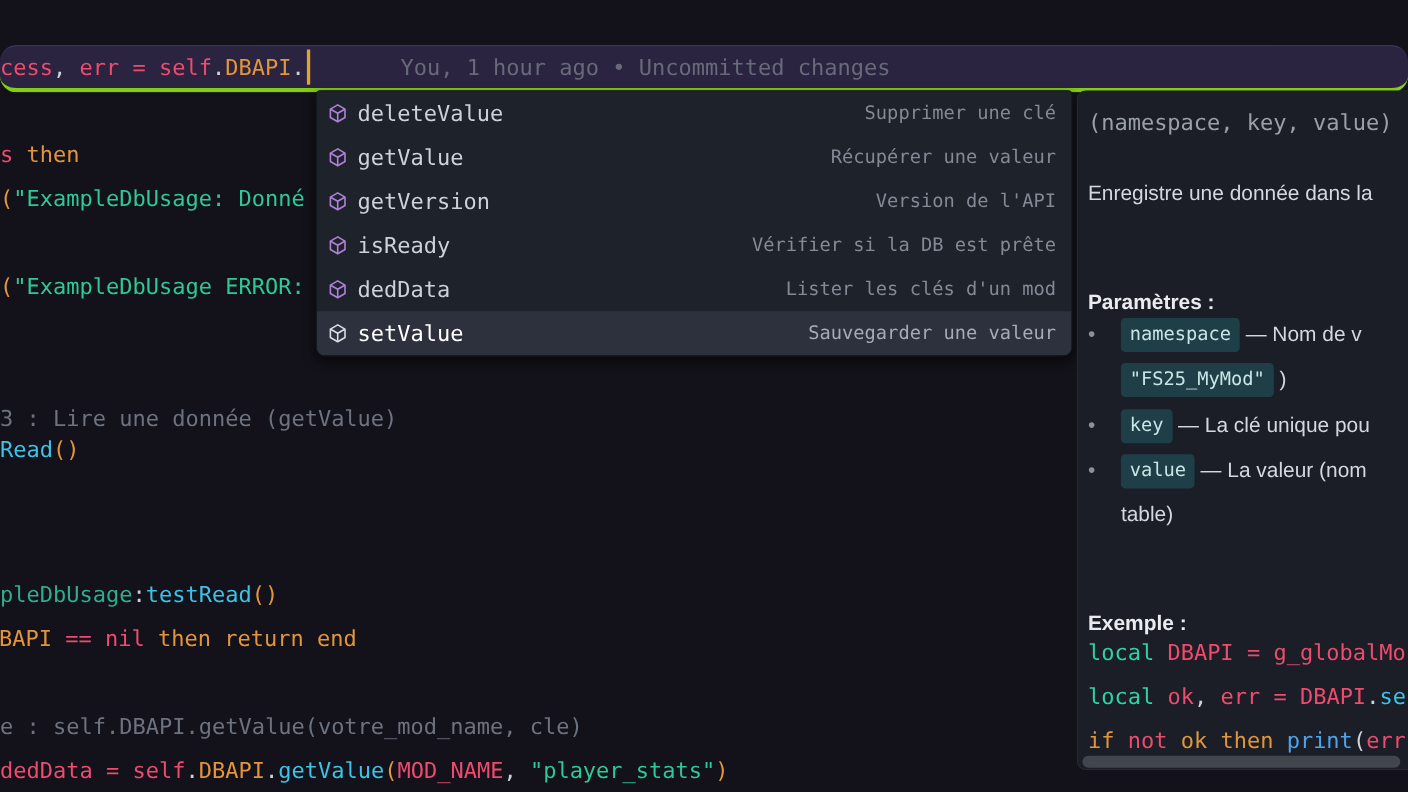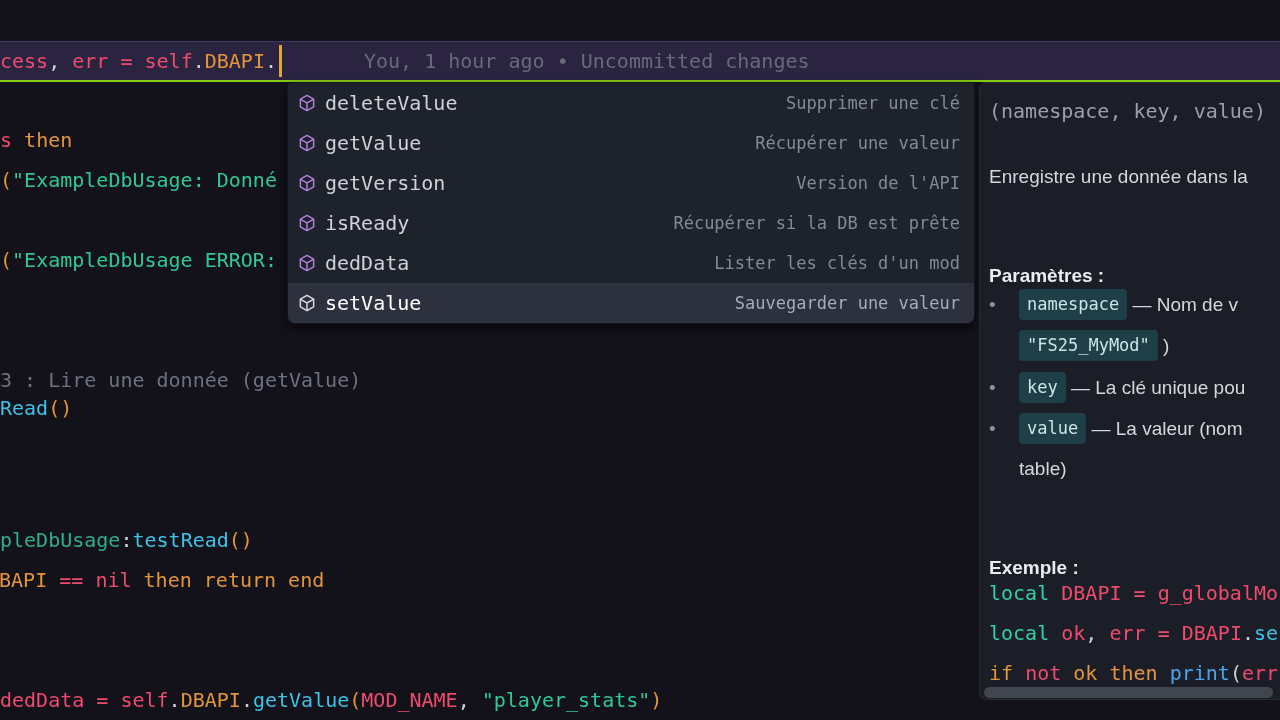--- a/index.html
+++ b/index.html
@@ -12,21 +12,21 @@
   .tk-orange{color:#e2953b;}
   .tk-string{color:#2ec996;}
   .tk-ident{color:#2fae8e;}
   .tk-cyan{color:#3cc3e6;}
   .tk-blue{color:#4aa4ee;}
   .tk-white{color:#cfd2dc;}
   .tk-kw{color:#2dd3a6;}
   .tk-comment{color:#6d7280;}
   
   .current-line{position:absolute;left:0;top:41px;width:1280px;height:38px;
-                background:#2a2441;border-top:1px solid #3e3760;border-bottom:2px solid #84cc16;}
+                background:#2a2441;border-top:1px solid #3e3760;border-bottom:4px solid #84cc16;border-radius:15px;}
   .current-line .code-line{top:-1px;}
   .cursor{position:absolute;left:279px;top:3px;width:3px;height:32px;background:#e0a432;}
   .blame{position:absolute;left:364px;top:-1px;height:40px;line-height:40px;
          font-size:20px;color:#686a7a;white-space:pre;}
   
   .suggest-list{position:absolute;left:287px;top:82px;width:688px;background:#1e222b;
                 border:1px solid #14161c;border-radius:4px 4px 8px 8px;overflow:hidden;
                 box-shadow:0 4px 10px rgba(0,0,0,.55);box-sizing:border-box;}
   .s-item{display:flex;align-items:center;height:40px;padding:0 14px 0 10px;box-sizing:border-box;}
   .s-item.selected{background:#2c313d;}
@@ -59,20 +59,21 @@
 
 <div class="stage">
 
   <div class="code-line" style="top:120px"><span class="tk-red">s</span><span class="tk-white"> </span><span class="tk-orange">then</span></div>
   <div class="code-line" style="top:160px"><span class="tk-orange">(</span><span class="tk-string">"ExampleDbUsage: Donné</span></div>
   <div class="code-line" style="top:240px"><span class="tk-orange">(</span><span class="tk-string">"ExampleDbUsage ERROR:</span></div>
   <div class="code-line" style="top:360px"><span class="tk-comment">3 : Lire une donnée (getValue)</span></div>
   <div class="code-line" style="top:388px"><span class="tk-cyan">Read</span><span class="tk-orange">()</span></div>
   <div class="code-line" style="top:520px"><span class="tk-ident">pleDbUsage</span><span class="tk-white">:</span><span class="tk-cyan">testRead</span><span class="tk-orange">()</span></div>
   <div class="code-line" style="top:560px;left:-13px"><span class="tk-orange">DBAPI</span><span class="tk-white"> </span><span class="tk-red">==</span><span class="tk-white"> </span><span class="tk-red">nil</span><span class="tk-white"> </span><span class="tk-orange">then</span><span class="tk-white"> </span><span class="tk-orange">return</span><span class="tk-white"> </span><span class="tk-orange">end</span></div>
+  <div class="code-line" style="top:640px"><span class="tk-comment">e : self.DBAPI.getValue(votre_mod_name, cle)</span></div>
   <div class="code-line" style="top:680px"><span class="tk-red">dedData</span><span class="tk-white"> </span><span class="tk-red">=</span><span class="tk-white"> </span><span class="tk-red">self</span><span class="tk-white">.</span><span class="tk-orange">DBAPI</span><span class="tk-white">.</span><span class="tk-cyan">getValue</span><span class="tk-orange">(</span><span class="tk-red">MOD_NAME</span><span class="tk-white">, </span><span class="tk-string">"player_stats"</span><span class="tk-orange">)</span></div>
 
   <div class="current-line">
     <div class="code-line"><span class="tk-red">cess</span><span class="tk-white">, </span><span class="tk-red">err</span><span class="tk-white"> </span><span class="tk-red">=</span><span class="tk-white"> </span><span class="tk-red">self</span><span class="tk-white">.</span><span class="tk-orange">DBAPI</span><span class="tk-white">.</span></div>
     <div class="cursor"></div>
     <div class="blame">You, 1 hour ago • Uncommitted changes</div>
   </div>
 
   <div class="suggest-list">
     <div class="s-item">
@@ -109,21 +110,21 @@
     </div>
 
     <div class="s-item">
       <span class="s-icon">
         <svg viewBox="0 0 16 16" width="18" height="18" aria-hidden="true">
           <path d="M8 1.2 L13.9 4.6 V11.4 L8 14.8 L2.1 11.4 V4.6 Z" fill="none" stroke="currentColor" stroke-width="1.3" stroke-linejoin="round"></path>
           <path d="M2.3 4.7 L8 8 L13.7 4.7 M8 8 V14.6" fill="none" stroke="currentColor" stroke-width="1.3"></path>
         </svg>
       </span>
       <span class="s-label">isReady</span>
-      <span class="s-detail">Récupérer si la DB est prête</span>
+      <span class="s-detail">Vérifier si la DB est prête</span>
     </div>
 
     <div class="s-item">
       <span class="s-icon">
         <svg viewBox="0 0 16 16" width="18" height="18" aria-hidden="true">
           <path d="M8 1.2 L13.9 4.6 V11.4 L8 14.8 L2.1 11.4 V4.6 Z" fill="none" stroke="currentColor" stroke-width="1.3" stroke-linejoin="round"></path>
           <path d="M2.3 4.7 L8 8 L13.7 4.7 M8 8 V14.6" fill="none" stroke="currentColor" stroke-width="1.3"></path>
         </svg>
       </span>
       <span class="s-label">dedData</span>

